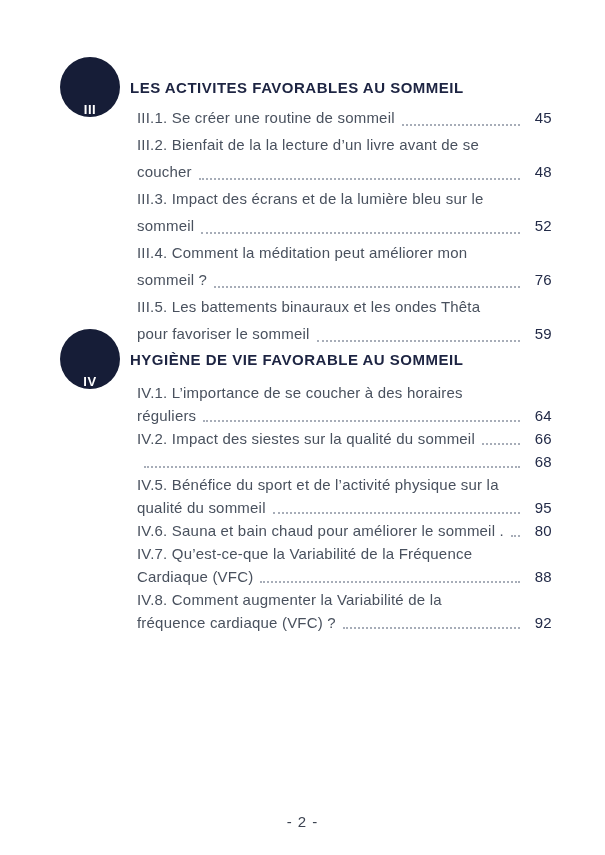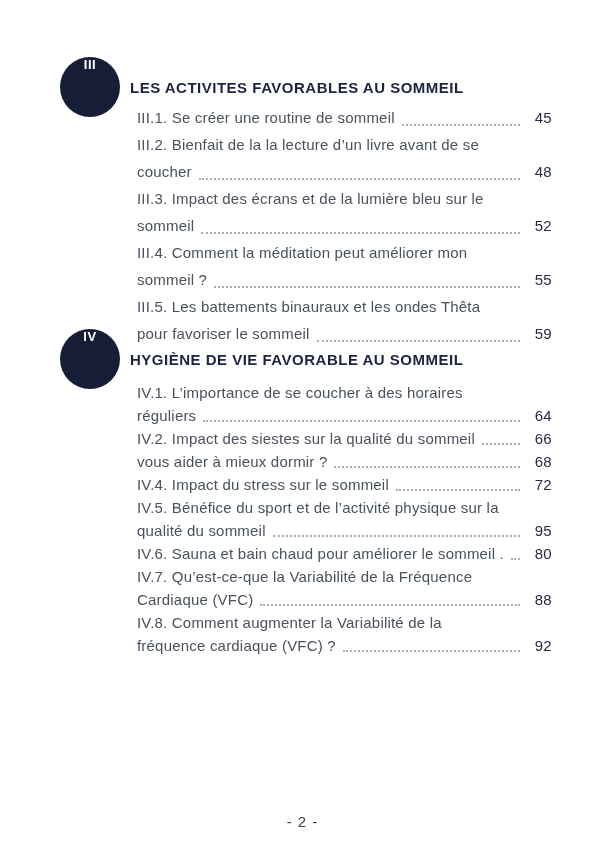--- a/index.html
+++ b/index.html
@@ -6,21 +6,21 @@
   .page {
     position:relative; width:605px; height:855px; background:#ffffff;
     font-family:"Liberation Sans", sans-serif; overflow:hidden;
   }
   .section { position:absolute; left:60px; width:492px; }
   .section.sec-0 { top:57px; }
   .section.sec-1 { top:329px; }
   .sec-header { display:flex; align-items:center; height:60px; }
   .badge {
     width:60px; height:60px; border-radius:50%; background:#161d37;
-    color:#ffffff; display:flex; align-items:flex-start; justify-content:center;
+    color:#ffffff; display:flex; align-items:flex-end; justify-content:center;
     font-size:13px; font-weight:bold; letter-spacing:0.5px; flex:0 0 auto;
   }
   .heading {
     margin:0 0 0 10px; font-size:15px; font-weight:bold; color:#1d2442;
     letter-spacing:0.5px; white-space:nowrap;
   }
   .entries {
     position:absolute; left:77px; width:415px;
     color:#49515e; font-size:15px; letter-spacing:0.2px;
   }
@@ -77,21 +77,21 @@
             <span class="txt">sommeil</span>
             <span class="leader"></span>
             <span class="pg">52</span>
           </div>
         </div>
         <div class="entry">
           <div class="line">III.4. Comment la méditation peut améliorer mon</div>
           <div class="lastline">
             <span class="txt">sommeil ?</span>
             <span class="leader"></span>
-            <span class="pg">55</span>
+            <span class="pg">76</span>
           </div>
         </div>
         <div class="entry">
           <div class="line">III.5. Les battements binauraux et les ondes Thêta</div>
           <div class="lastline">
             <span class="txt">pour favoriser le sommeil</span>
             <span class="leader"></span>
             <span class="pg">59</span>
           </div>
         </div>
@@ -116,30 +116,22 @@
         </div>
         <div class="entry">
           <div class="lastline">
             <span class="txt">IV.2. Impact des siestes sur la qualité du sommeil</span>
             <span class="leader"></span>
             <span class="pg">66</span>
           </div>
         </div>
         <div class="entry">
           <div class="lastline">
-            <span class="txt">vous aider à mieux dormir ?</span>
             <span class="leader"></span>
             <span class="pg">68</span>
-          </div>
-        </div>
-        <div class="entry">
-          <div class="lastline">
-            <span class="txt">IV.4. Impact du stress sur le sommeil</span>
-            <span class="leader"></span>
-            <span class="pg">72</span>
           </div>
         </div>
         <div class="entry">
           <div class="line">IV.5. Bénéfice du sport et de l’activité physique sur la</div>
           <div class="lastline">
             <span class="txt">qualité du sommeil</span>
             <span class="leader"></span>
             <span class="pg">95</span>
           </div>
         </div>

